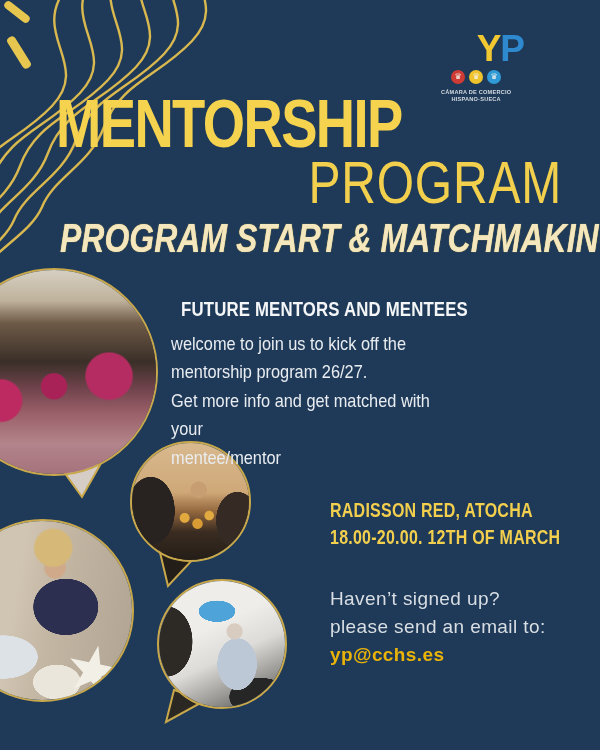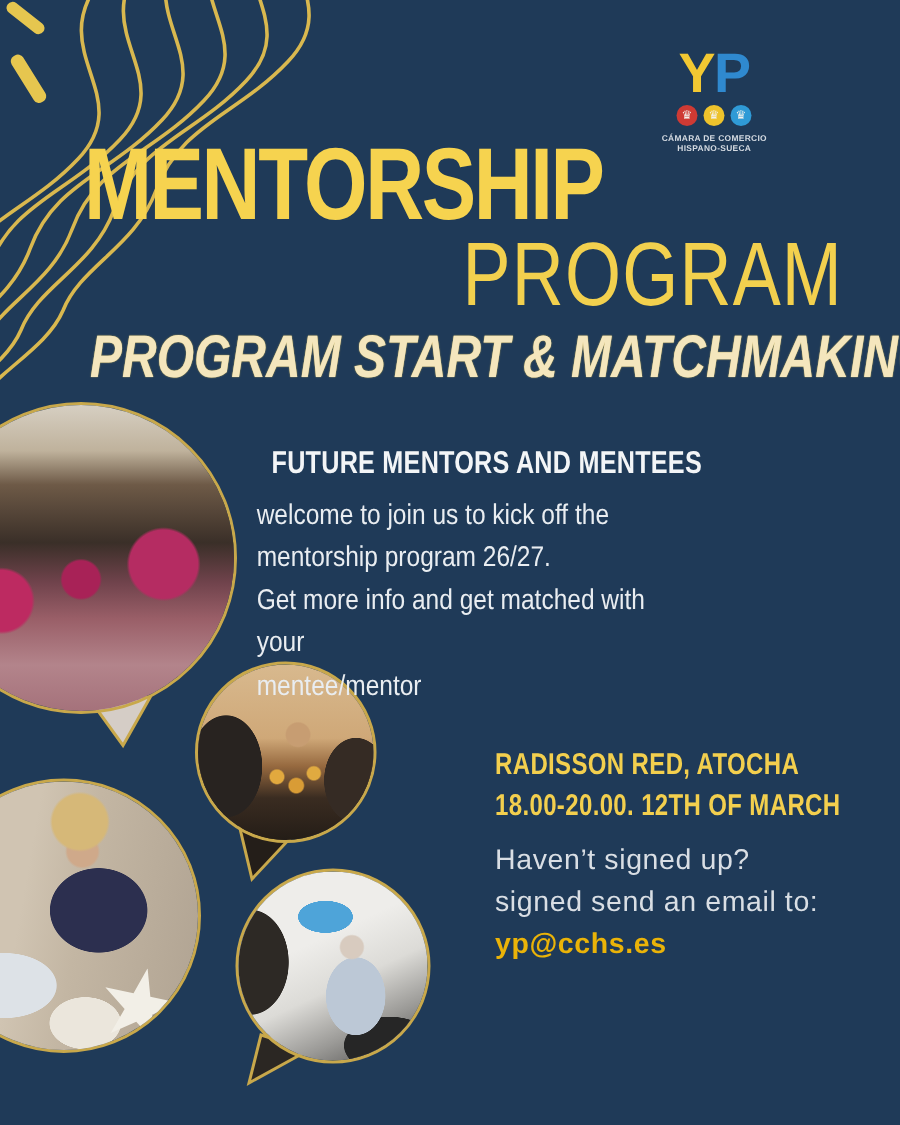--- a/index.html
+++ b/index.html
@@ -9,21 +9,21 @@
     position:relative; width:600px; height:750px; margin:0 auto;
     background:#1f3a58; overflow:hidden;
   }
   
   #waves { position:absolute; left:-6px; top:-8px; width:270px; height:340px; pointer-events:none; }
   .dash { position:absolute; background:#e6c64f; border-radius:4px; }
   #dash-1 { left:2px; top:8px; width:30px; height:8px; transform:rotate(38deg); }
   #dash-2 { left:1px; top:48px; width:36px; height:9px; transform:rotate(58deg); }
   
   #logo { position:absolute; left:428px; top:30px; width:96px; text-align:center; }
-  .logo-yp { font-size:37px; font-weight:800; line-height:1; letter-spacing:-1px; }
+  .logo-yp { font-size:37px; font-weight:800; line-height:1; letter-spacing:-1px;text-align:right; }
   .logo-y { color:#f2c832; }
   .logo-p { color:#2f89cf; }
   .logo-dots { margin-top:3px; display:flex; justify-content:center; gap:4px; }
   .dot { width:14px; height:14px; border-radius:50%; display:flex; align-items:center; justify-content:center; }
   .dot-red { background:#ce3a34; }
   .dot-yellow { background:#eec32c; }
   .dot-blue { background:#2f9ad6; }
   .crown { font-size:8px; line-height:1; color:#f3f1ec; }
   .logo-caption { margin-top:5px; font-size:8px; font-weight:700; letter-spacing:.3px;
     color:#d4dae1; line-height:1.3; transform:scale(.70); transform-origin:50% 0; width:140%; margin-left:-20%; }
@@ -39,21 +39,21 @@
   
   #intro { position:absolute; left:148px; top:297px; width:330px; text-align:left; }
   .intro-heading { font-size:21px; font-weight:800; color:#f3f5f7; letter-spacing:.2px;
     transform:scaleX(.80); transform-origin:50% 0; white-space:nowrap; }
   .intro-lines { margin-top:9px; font-size:19px; line-height:28.4px; color:#e9edf1;
     transform:scaleX(.86); transform-origin:50% 0; }
   
   #details { position:absolute; left:330px; top:497px; width:240px; }
   .venue, .datetime { font-size:20px; font-weight:800; color:#f3cf4e; letter-spacing:.3px;
     line-height:27px; transform:scaleX(.80); transform-origin:0 50%; white-space:nowrap; }
-  .note { margin-top:9px; font-size:19px; line-height:28.2px; color:#d9dee4; letter-spacing:.4px; }
+  .note { margin-top:34px; font-size:19px; line-height:28.2px; color:#d9dee4; letter-spacing:.4px; }
   .email { font-weight:700; color:#eab308; }
   
   .bubble { position:absolute; border-radius:50%; border:2.5px solid #c8a84b; overflow:hidden; }
   .photo { position:absolute; inset:0; }
   #bubble-lounge    { left:-50px; top:268px; width:208px; height:208px; }
   #bubble-beers     { left:130px; top:441px; width:121px; height:121px; }
   #bubble-mentoring { left:-49px; top:519px; width:183px; height:183px; }
   #bubble-office    { left:157px; top:579px; width:130px; height:130px; }
   #tails { position:absolute; left:0; top:0; width:600px; height:750px; pointer-events:none; }
 
@@ -160,18 +160,18 @@
       <div>Get more info and get matched with your</div>
       <div>mentee/mentor</div>
     </div>
   </div>
 
   <div id="details">
     <div class="venue">RADISSON RED, ATOCHA</div>
     <div class="datetime">18.00-20.00. 12TH OF MARCH</div>
     <div class="note">
       <div>Haven’t signed up?</div>
-      <div>signed send an email to:</div>
+      <div>please send an email to:</div>
       <div class="email">yp@cchs.es</div>
     </div>
   </div>
 
 </div>
 
 </body></html>

